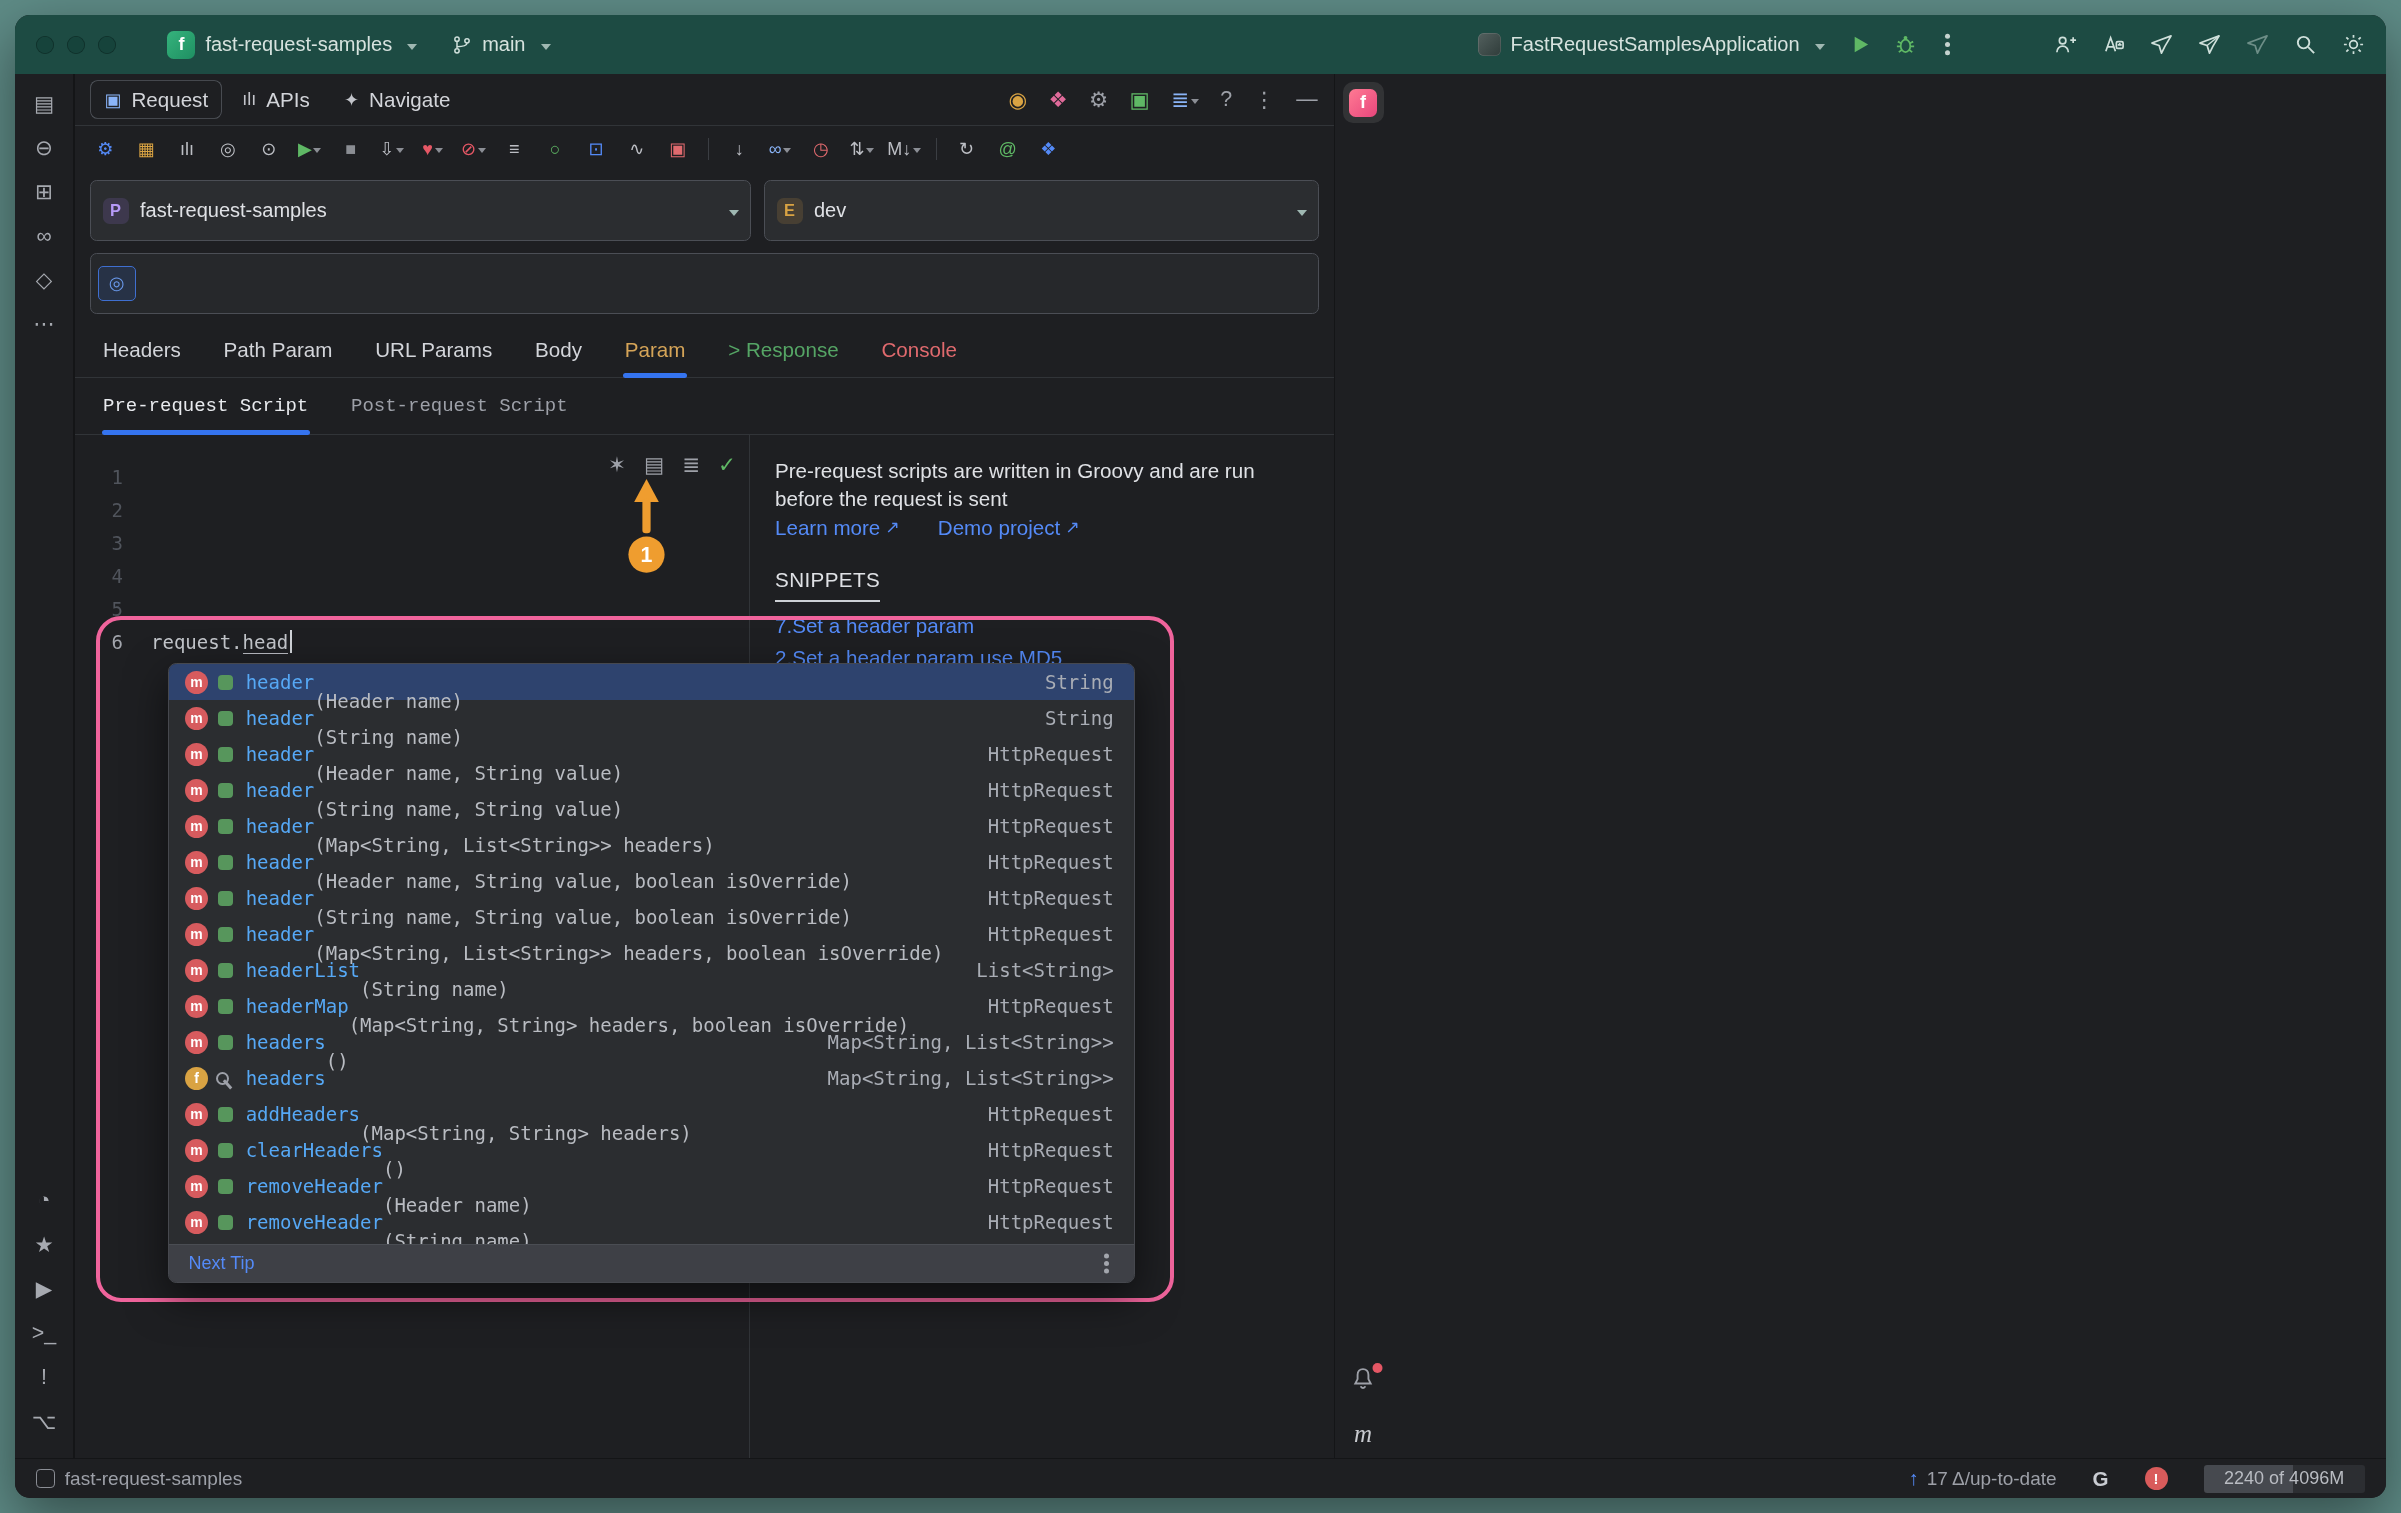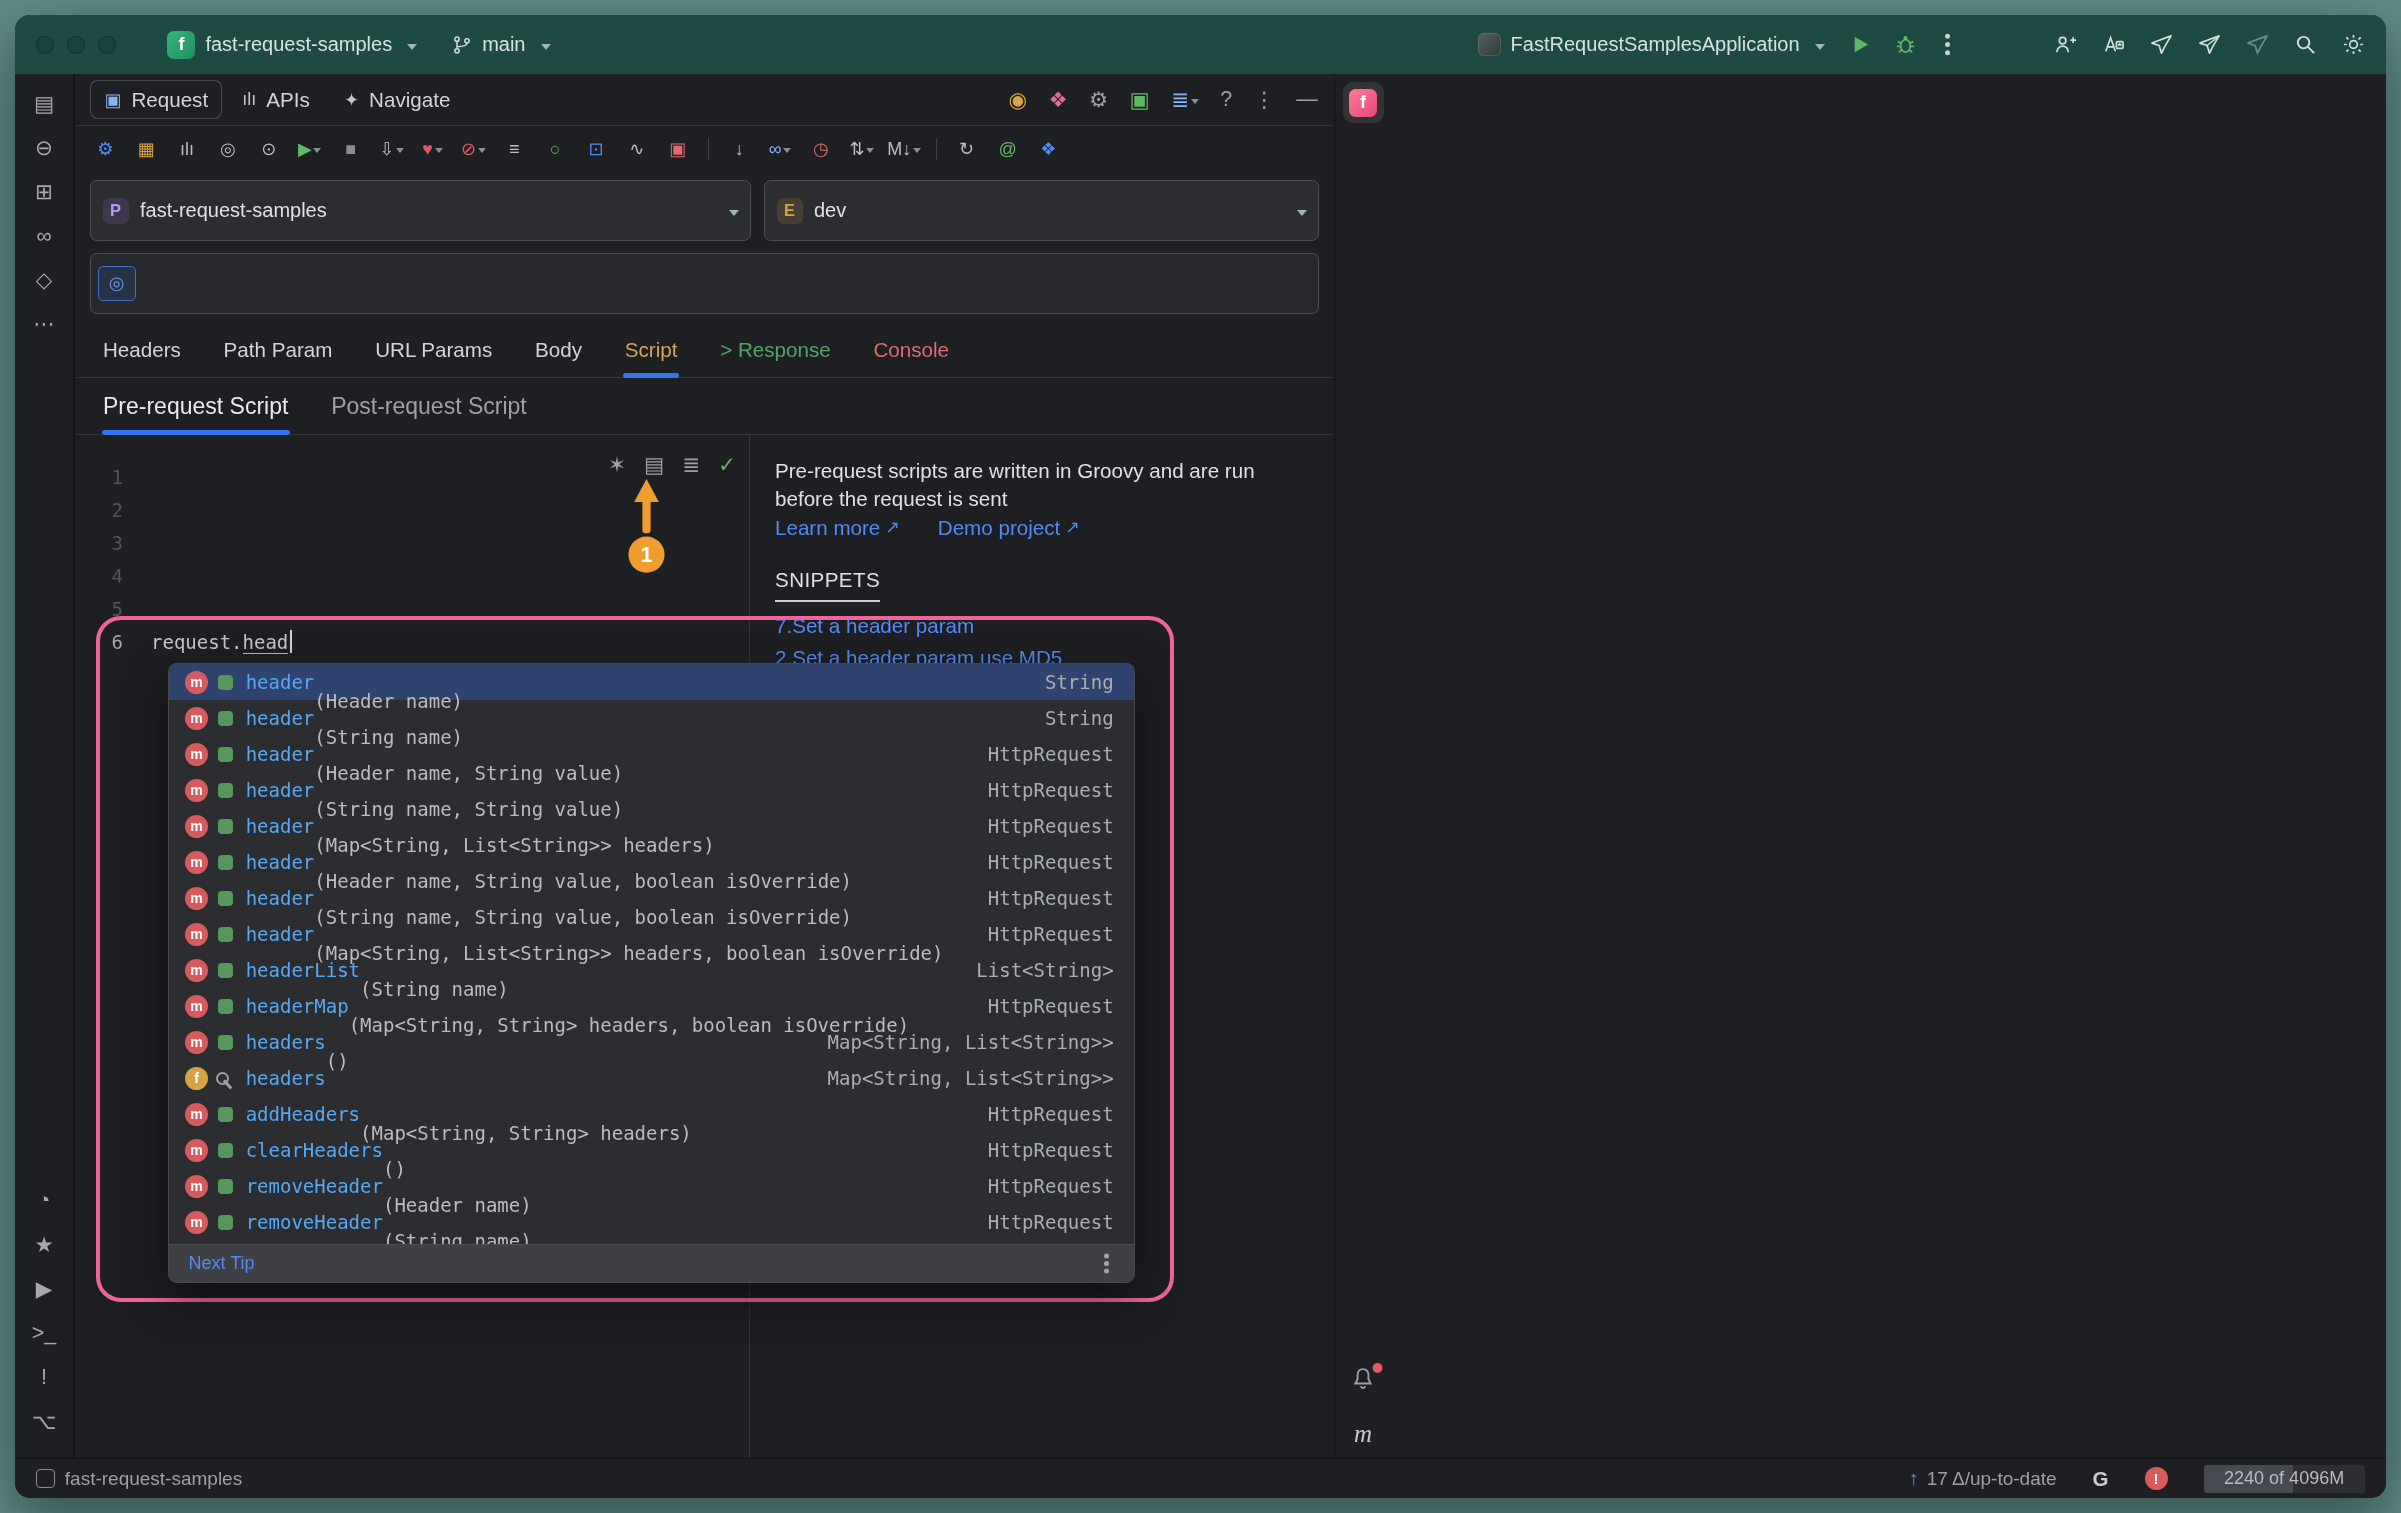--- a/index.html
+++ b/index.html
@@ -55,21 +55,21 @@
 
   .fr-url{height:59px;flex:none;padding:3.3px 15px 11.5px;}
   .url-field{height:100%;border:0.8px solid #4b4e55;border-radius:6.6px;display:flex;align-items:center;padding:0 6.6px;background:#26282b;}
   .url-method{width:36px;height:33px;border:1.6px solid #3f6fd0;background:rgba(53,116,240,.14);border-radius:5px;color:#6b9bef;display:flex;align-items:center;justify-content:center;font-size:18px;flex:none;}
   .url-text{margin-left:13px;color:#dfe1e5;font-size:20px;}
 
   .req-tabs{height:54px;flex:none;display:flex;align-items:center;padding:0 6.6px;border-bottom:0.8px solid #313438;}
   .rtab{position:relative;height:100%;display:flex;align-items:center;padding:0 21.4px;font-size:20.6px;color:#d3d5da;white-space:nowrap;}
   .rtab.active::after{content:"";position:absolute;left:20px;right:20px;bottom:-0.8px;height:5px;border-radius:2.5px;background:#3574f0;}
   .script-tabs{height:56px;flex:none;display:flex;align-items:center;padding:0 6.6px;border-bottom:0.8px solid #313438;}
-  .stab{position:relative;height:100%;display:flex;align-items:center;padding:0 21.4px;font-size:23px;color:#9da0a8;white-space:nowrap;}
+  .stab{position:relative;height:100%;display:flex;align-items:center;padding:0 21.4px;font-size:19px;color:#9da0a8;white-space:nowrap;font-family:Liberation Mono, monospace;}
   .stab.active{color:#e8eaee;}
   .stab.active::after{content:"";position:absolute;left:20px;right:20px;bottom:-0.8px;height:5px;border-radius:2.5px;background:#3574f0;}
 
   
   .split{flex:1;display:flex;position:relative;min-height:0;}
   .code-area{width:674px;flex:none;position:relative;font-family:"DejaVu Sans Mono",monospace;}
   .gutter{position:absolute;top:26px;left:0;width:66px;}
   .gutter div{line-height:33px;text-align:right;padding-right:18px;color:#50545c;font-size:19px;}
   .gutter div.cur{color:#a3a6ad;}
   .code-line{position:absolute;top:191px;left:76px;line-height:33px;font-size:19px;color:#c3c6cb;white-space:pre;}
@@ -409,21 +409,21 @@
           <span class="url-method">◎</span>
           <span class="url-text"></span>
         </div>
       </div>
 
       <div class="req-tabs" id="req-tabs">
           <div class="rtab">Headers</div>
           <div class="rtab">Path Param</div>
           <div class="rtab">URL Params</div>
           <div class="rtab">Body</div>
-          <div class="rtab active" style="color: rgb(213, 164, 88);">Script</div>
+          <div class="rtab active" style="color: rgb(213, 164, 88);">Param</div>
           <div class="rtab" style="color: rgb(85, 165, 101);">&gt; Response</div>
           <div class="rtab" style="color: rgb(224, 106, 110);">Console</div>
         </div>
       <div class="script-tabs" id="script-tabs">
           <div class="stab active">Pre-request Script</div>
           <div class="stab">Post-request Script</div>
         </div>
 
       <div class="split">
         <div class="code-area">

